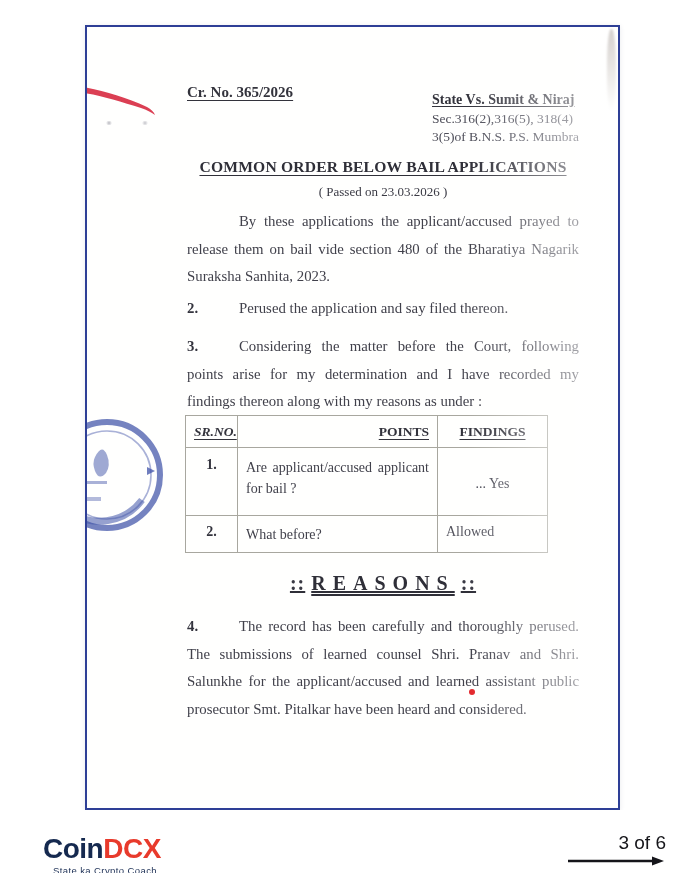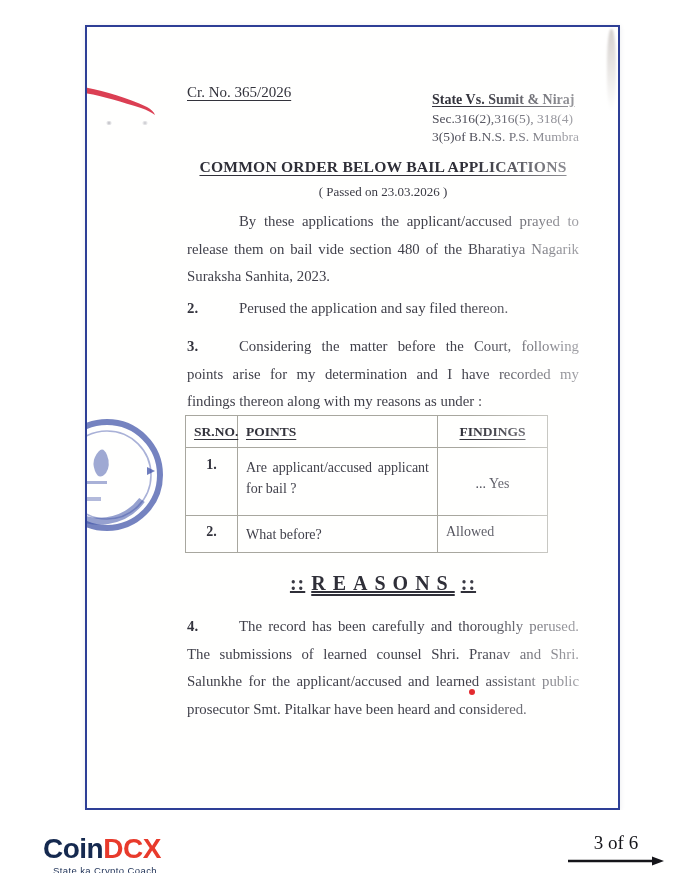--- a/index.html
+++ b/index.html
@@ -5,42 +5,42 @@
   html,body{margin:0;padding:0;background:#ffffff;}
   .screen{position:relative;width:686px;height:873px;background:#ffffff;overflow:hidden;
           font-family:"Liberation Serif","DejaVu Serif",serif;color:#3e3e46;}
 
   
   .page{position:absolute;left:85px;top:25px;width:535px;height:785px;background:#fffffe;
         border:2px solid #2e3f96;box-sizing:border-box;overflow:hidden;
         box-shadow:0 1px 5px rgba(40,50,90,.10);}
   .content{position:absolute;left:100px;top:0;width:392px;height:100%;}
 
-  .case-number{position:absolute;left:0;top:57px;font-size:15px;font-weight:400;
+  .case-number{position:absolute;left:0;top:57px;font-size:15px;font-weight:700;
                text-decoration:underline;text-underline-offset:3px;color:#33333c;}
   .party-block{position:absolute;left:245px;top:64px;font-size:13.5px;line-height:18.5px;color:#4d4d58;}
   .case-title{font-size:14px;font-weight:700;color:#33333c;text-decoration:underline;text-underline-offset:2px;}
 
   .doc-title{position:absolute;left:0;top:131px;width:100%;text-align:center;font-size:15.6px;
              font-weight:700;letter-spacing:.2px;color:#2f2f38;text-decoration:underline;text-underline-offset:3px;}
   .doc-subtitle{position:absolute;left:0;top:157px;width:100%;text-align:center;font-size:13px;color:#3a3a44;}
 
   .para{position:absolute;left:0;width:392px;font-size:14.8px;line-height:27.5px;
         text-align:justify;text-indent:52px;color:#41414b;}
   .para .pnum{position:absolute;left:0;top:0;text-indent:0;font-weight:700;color:#34343e;}
   .p1{top:181px;}.p2{top:268px;}.p3{top:306px;}.p4{top:586px;}
 
   
   .tbl{position:absolute;left:-2px;top:388px;border-collapse:collapse;table-layout:fixed;width:362px;
        font-size:14px;color:#41414b;}
   .tbl th,.tbl td{border:1px solid #a8a79f;box-sizing:border-box;padding:4px 8px;vertical-align:top;}
   .tbl th{font-size:13.5px;font-weight:700;color:#33333c;text-decoration:underline;
           text-underline-offset:3px;height:32px;vertical-align:middle;}
-  .col-sr{width:52px;text-align:center;}
-  .col-point{width:200px;text-align:left;}
+  .col-sr{width:52px;text-align:center;font-style:italic;}
+  .col-point{width:200px;text-align:right;}
   .col-find{width:110px;text-align:center;}
   .row1 td{height:68px;padding-top:9px;}
   .row2 td{height:37px;padding-top:8px;}
   .cell-sr{text-align:center;font-weight:700;color:#34343e;}
   .cell-point{text-align:justify;line-height:21px;}
   .cell-find-mid{text-align:center;vertical-align:middle !important;color:#4a4a55;}
   .cell-find-top{text-align:left;color:#55555f;}
 
   
   .reasons-head{position:absolute;left:0;top:545px;width:100%;text-align:center;font-size:20px;
@@ -63,21 +63,21 @@
                      radial-gradient(circle 2px at 40px 2px,#c4c4ca 0,transparent 3px);}
 
   
   .footer{position:absolute;left:0;top:810px;width:686px;height:63px;background:#ffffff;
           font-family:"Liberation Sans","DejaVu Sans",sans-serif;}
   .brand{position:absolute;left:43px;top:0;line-height:1;margin-top:25px;}
   .brand-name{font-size:28px;font-weight:800;letter-spacing:-0.5px;}
   .brand-coin{color:#15294f;}
   .brand-dcx{color:#e83a2c;}
   .brand-tagline{margin-top:3px;padding-left:10px;font-size:9.5px;color:#1c2f55;letter-spacing:.4px;}
-  .pager{position:absolute;left:566px;top:22px;width:100px;text-align:center;font-family:Liberation Serif, serif;}
+  .pager{position:absolute;left:566px;top:22px;width:100px;text-align:right;}
   .pager-label{font-size:19px;color:#15151a;}
   .pager-arrow{display:block;margin-top:2px;}
 </style>
 </head>
 <body>
 
 <div class="screen">
 
   <div class="page">
 

